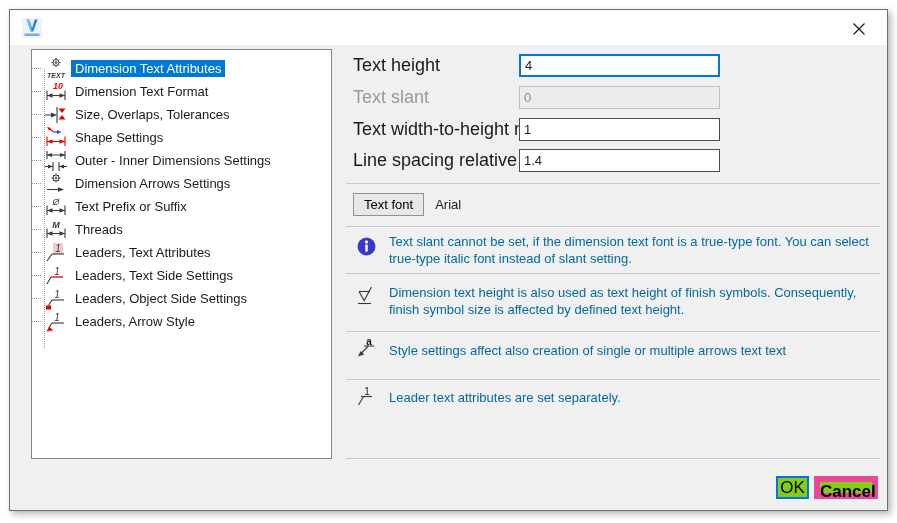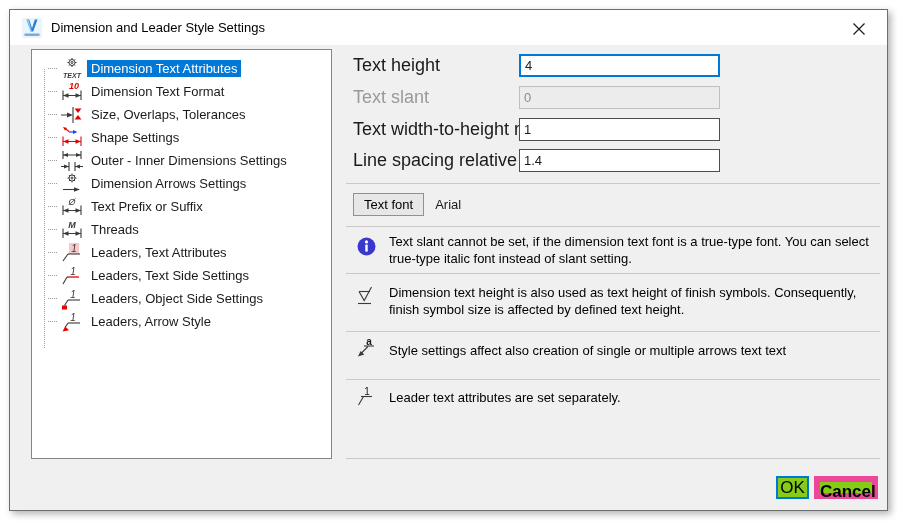--- a/index.html
+++ b/index.html
@@ -19,21 +19,21 @@
     position:absolute; right:16px; top:9px; width:24px; height:20px;
     display:flex; align-items:center; justify-content:center; cursor:default;
   }
   
   .tree-panel {
     position:absolute; left:21px; top:39px; width:301px; height:410px;
     background:#ffffff; border:1px solid #82868c; overflow:hidden;
   }
   .tree-items { position:absolute; left:0; top:7px; right:0; }
   .tree-vline { position:absolute; left:12px; top:19px; height:279px; border-left:1px dotted #9a9a9a; }
-  .tree-row { height:23px; display:flex; align-items:center; padding-left:16px; white-space:nowrap; }
+  .tree-row { height:23px; display:flex; align-items:center; padding-left:0; white-space:nowrap; }
   .stub { width:9px; border-top:1px dotted #9a9a9a; flex:0 0 auto; }
   .t-icon { width:30px; display:flex; align-items:center; justify-content:center; flex:0 0 auto;font-style:italic; }
   .t-label { font-size:13px; color:#1a1a1a; padding:1px 4px; }
   .tree-row.selected .t-label { background:#0078d7; color:#ffffff; }
   
   .form-row { position:absolute; left:343px; width:527px; height:23px; }
   .f-label { position:absolute; left:0; top:0; height:23px; line-height:23px; font-size:18px; color:#1a1a1a; }
   .f-label.disabled { color:#9a9a9a; }
   .f-input {
     position:absolute; left:166px; top:0; width:201px; height:23px;
@@ -44,21 +44,21 @@
   .f-input:disabled { border:1px solid #bfbfbf; background:#ececec; color:#8a8a8a; }
   .sep { position:absolute; left:336px; width:534px; border-top:1px solid #c9c9c9; }
   .textfont-row { position:absolute; left:343px; top:183px; height:23px; display:flex; align-items:center; }
   .textfont-btn {
     height:23px; padding:0 10px; font-family:"Liberation Sans",sans-serif; font-size:13px; color:#000;
     background:#e7e7e7; border:1px solid #919191;
   }
   .textfont-value { font-size:13px; color:#1a1a1a; margin-left:11px; }
   .msg { position:absolute; left:336px; width:534px; display:flex; }
   .msg-icon { position:absolute; left:8px; top:0; width:24px; display:flex; justify-content:center; }
-  .msg-text { position:absolute; left:43px; right:10px; font-size:13px; line-height:17px; color:#000000; }
+  .msg-text { position:absolute; left:43px; right:10px; font-size:13px; line-height:17px; color:#0369a1; }
   
   .btn {
     position:absolute; top:466px; height:23px; font-family:"Liberation Sans",sans-serif;
     font-size:17px; color:#000; background:#84cc16; text-align:center;
   }
   .btn-ok { left:766px; width:33px; border:2px solid #0078d7; }
   .btn-cancel { left:804px; width:64px; border:6px solid #ec4899;font-weight:bold; }
 </style>
 </head>
 <body>
@@ -67,21 +67,20 @@
 
   <div class="titlebar">
     <span class="app-icon">
       <svg width="20" height="20" viewBox="0 0 20 20">
         <rect x="0" y="0" width="20" height="20" fill="#eaf4fd"></rect>
         <path d="M4.5 1.5 L8.8 13.5 L11.2 13.5 L15.5 1.5 L12.8 1.5 L10 10.2 L7.2 1.5 Z" fill="#2a7fd4"></path>
         <path d="M4.5 1.5 L8.8 13.5 L9.9 13.5 L6.6 1.5 Z" fill="#8fc6ef"></path>
         <rect x="2.5" y="15.5" width="15" height="2.4" fill="#7aa8d8"></rect>
       </svg>
     </span>
-    <span class="title-text">Dimension and Leader Style Settings</span>
     <span class="close-btn">
       <svg width="14" height="14" viewBox="0 0 14 14">
           <path d="M1.5 1.5L12.5 12.5M12.5 1.5L1.5 12.5" stroke="#1a1a1a" stroke-width="1.2" fill="none"></path>
         </svg>
     </span>
   </div>
 
   <div class="tree-panel">
     <div class="tree-vline"></div>
     <div class="tree-items">

